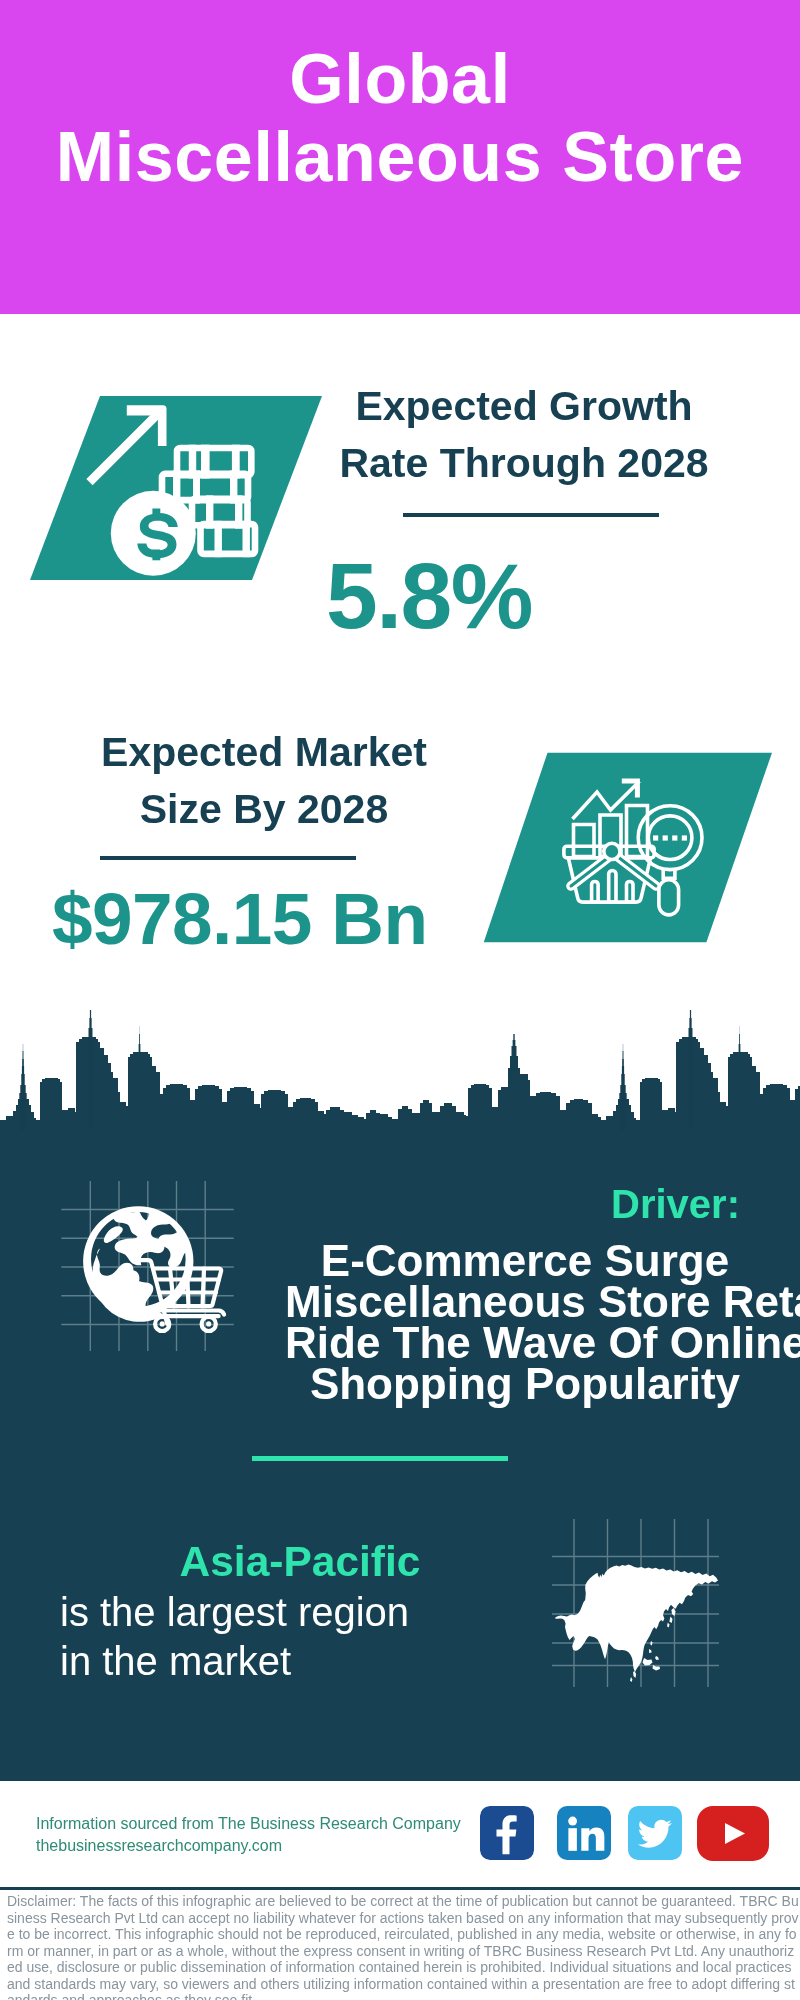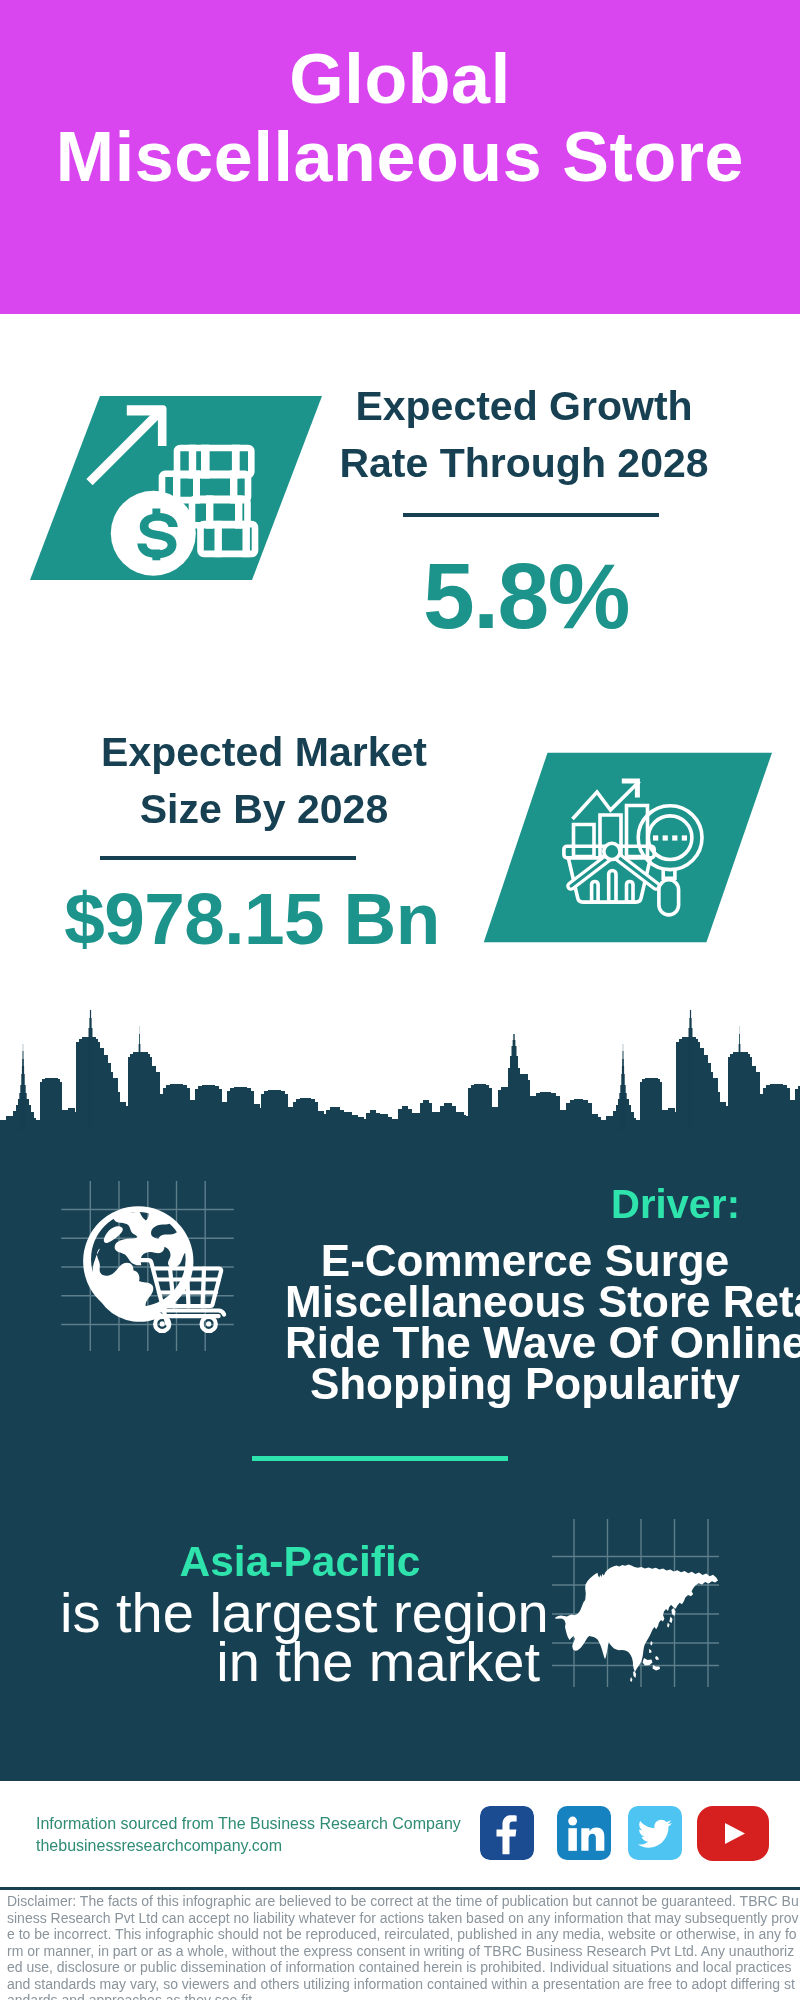--- a/index.html
+++ b/index.html
@@ -8,32 +8,32 @@
 .page{position:relative;width:800px;height:2000px;overflow:hidden;background:#fff;}
 
 
 .header{position:absolute;left:0;top:0;width:800px;height:314px;background:#d946ef;}
 .header-title{position:absolute;left:0;top:40px;width:800px;text-align:center;color:#ffffff;
   font-size:70px;font-weight:700;line-height:78px;letter-spacing:0.6px;}
 
 
 .stat-label{position:absolute;text-align:center;color:#174152;font-weight:700;font-size:41px;line-height:57px;}
 .stat-rule{position:absolute;height:4px;background:#174152;}
-.stat-value{position:absolute;text-align:center;color:#1D948B;font-weight:700;font-size:93px;line-height:93px;}
+.stat-value{position:absolute;text-align:left;color:#1D948B;font-weight:700;font-size:93px;line-height:93px;}
 
 
 .darkbody{position:absolute;left:0;width:800px;background:#174152;}
 .skyline{position:absolute;left:0;display:block;}
 
 .driver-head{position:absolute;text-align:right;color:#2FE3AC;font-weight:700;font-size:40px;line-height:40px;}
 .driver-text{position:absolute;text-align:center;color:#ffffff;font-weight:700;font-size:44px;line-height:41px;white-space:nowrap;}
 .driver-rule{position:absolute;height:5px;background:#2FE3AC;}
 
 .region-name{position:absolute;text-align:center;color:#2FE3AC;font-weight:700;font-size:42.5px;line-height:44px;}
-.region-text{position:absolute;text-align:right;color:#ffffff;font-weight:400;font-size:56px;line-height:49px;white-space:nowrap;}
+.region-text{position:absolute;text-align:left;color:#ffffff;font-weight:400;font-size:40px;line-height:49px;white-space:nowrap;}
 .src{position:absolute;color:#2E8B74;font-size:16px;line-height:22px;font-weight:400;white-space:nowrap;}
 .social{position:absolute;width:54px;height:54px;border-radius:10px;}
 .disclaimer{position:absolute;color:#8a949c;font-size:14px;line-height:16.5px;font-weight:400;word-break:break-all;}
 </style>
 </head>
 <body>
 
 <div class="page">
 
   <div class="header">

